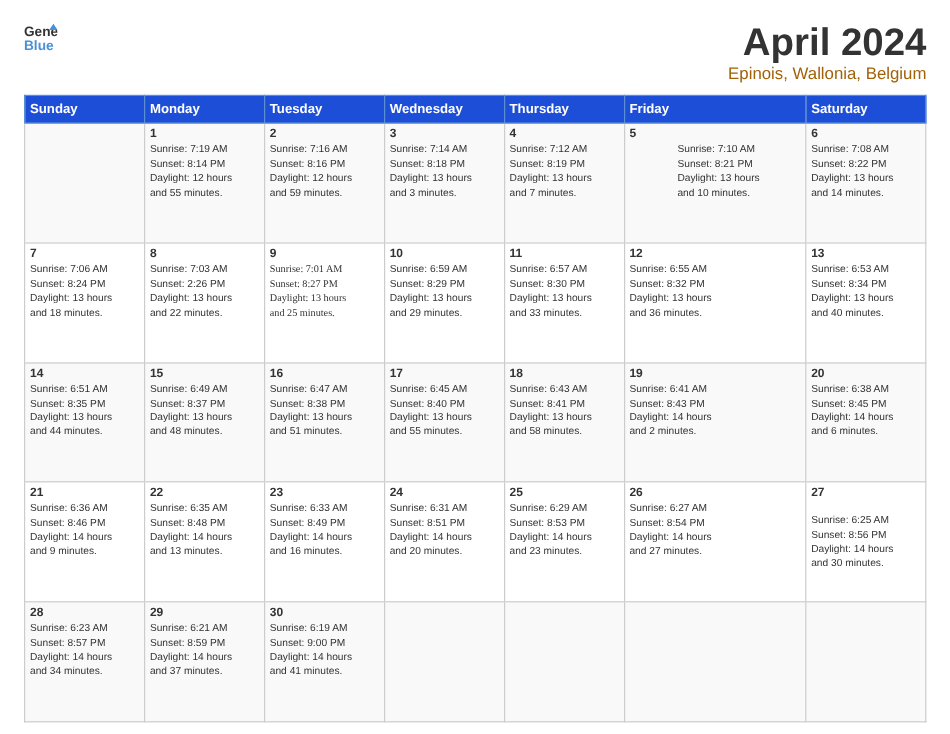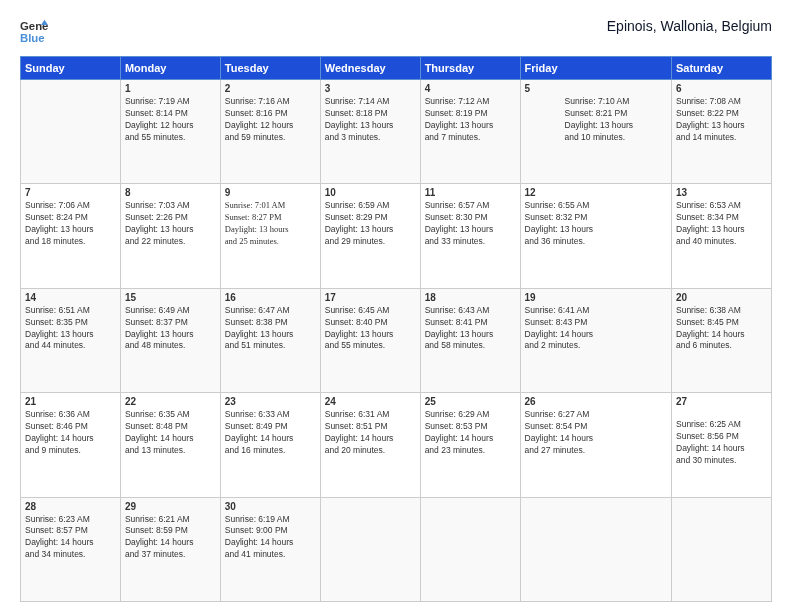--- a/index.html
+++ b/index.html
@@ -36,21 +36,21 @@
       text-align: right;
     }
     .main-title {
       font-size: 32px;
       font-weight: bold;
       color: #333;
       line-height: 1.1;
     }
     .subtitle {
       font-size: 14px;
-      color: #0f172a;
+      color: #a16207;
     }
     table {
       width: 100%;
       border-collapse: collapse;
       flex: 1;
     }
     thead tr th {
       background-color: #1d4ed8;
       color: #fff;
       font-size: 11px;
@@ -94,20 +94,21 @@
 <div class="page">
   <div class="header">
     <div class="logo">
       <svg class="logo-icon" viewBox="0 0 32 32" xmlns="http://www.w3.org/2000/svg">
         <text x="0" y="14" font-size="13" font-weight="bold" fill="#333" font-family="Arial">General</text>
         <text x="0" y="27" font-size="13" font-weight="bold" fill="#4a90d9" font-family="Arial">Blue</text>
         <polygon points="24,8 32,8 28,2" fill="#4a90d9"></polygon>
       </svg>
     </div>
     <div class="title-block">
+      <div class="main-title">April 2024</div>
       <div class="subtitle">Epinois, Wallonia, Belgium</div>
     </div>
   </div>
 
   <table>
     <thead>
       <tr>
         <th>Sunday</th>
         <th>Monday</th>
         <th>Tuesday</th>

